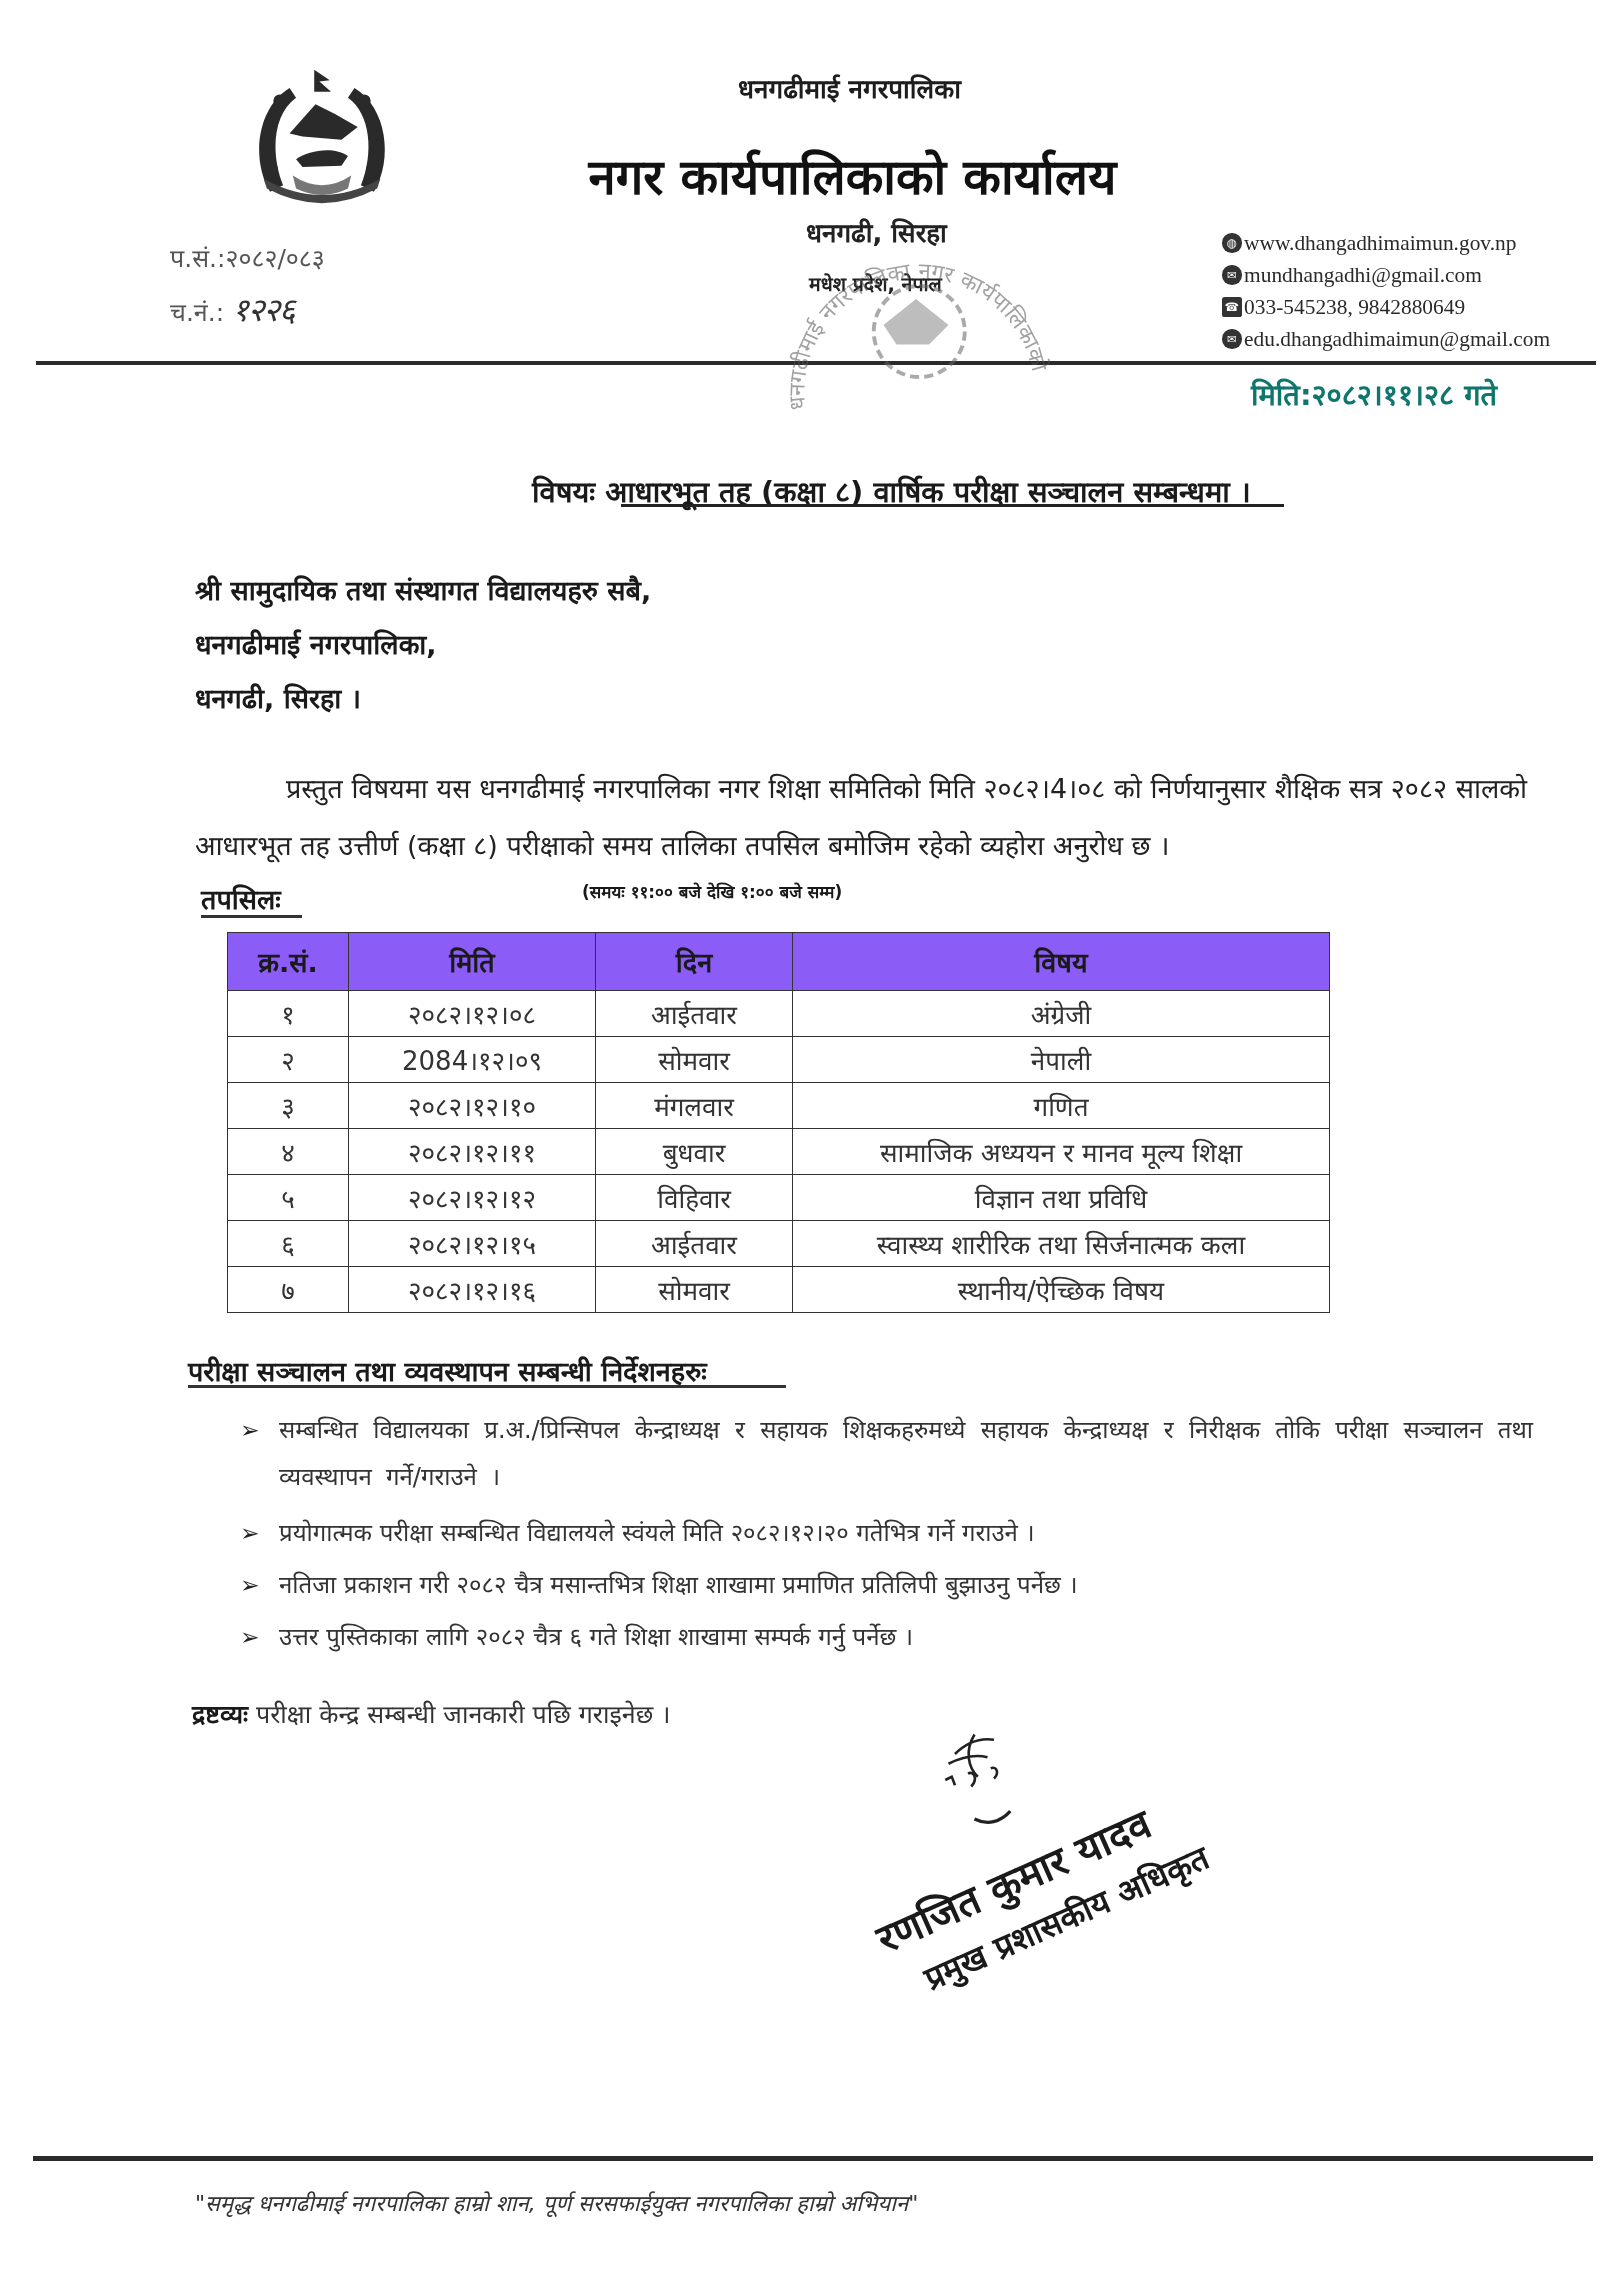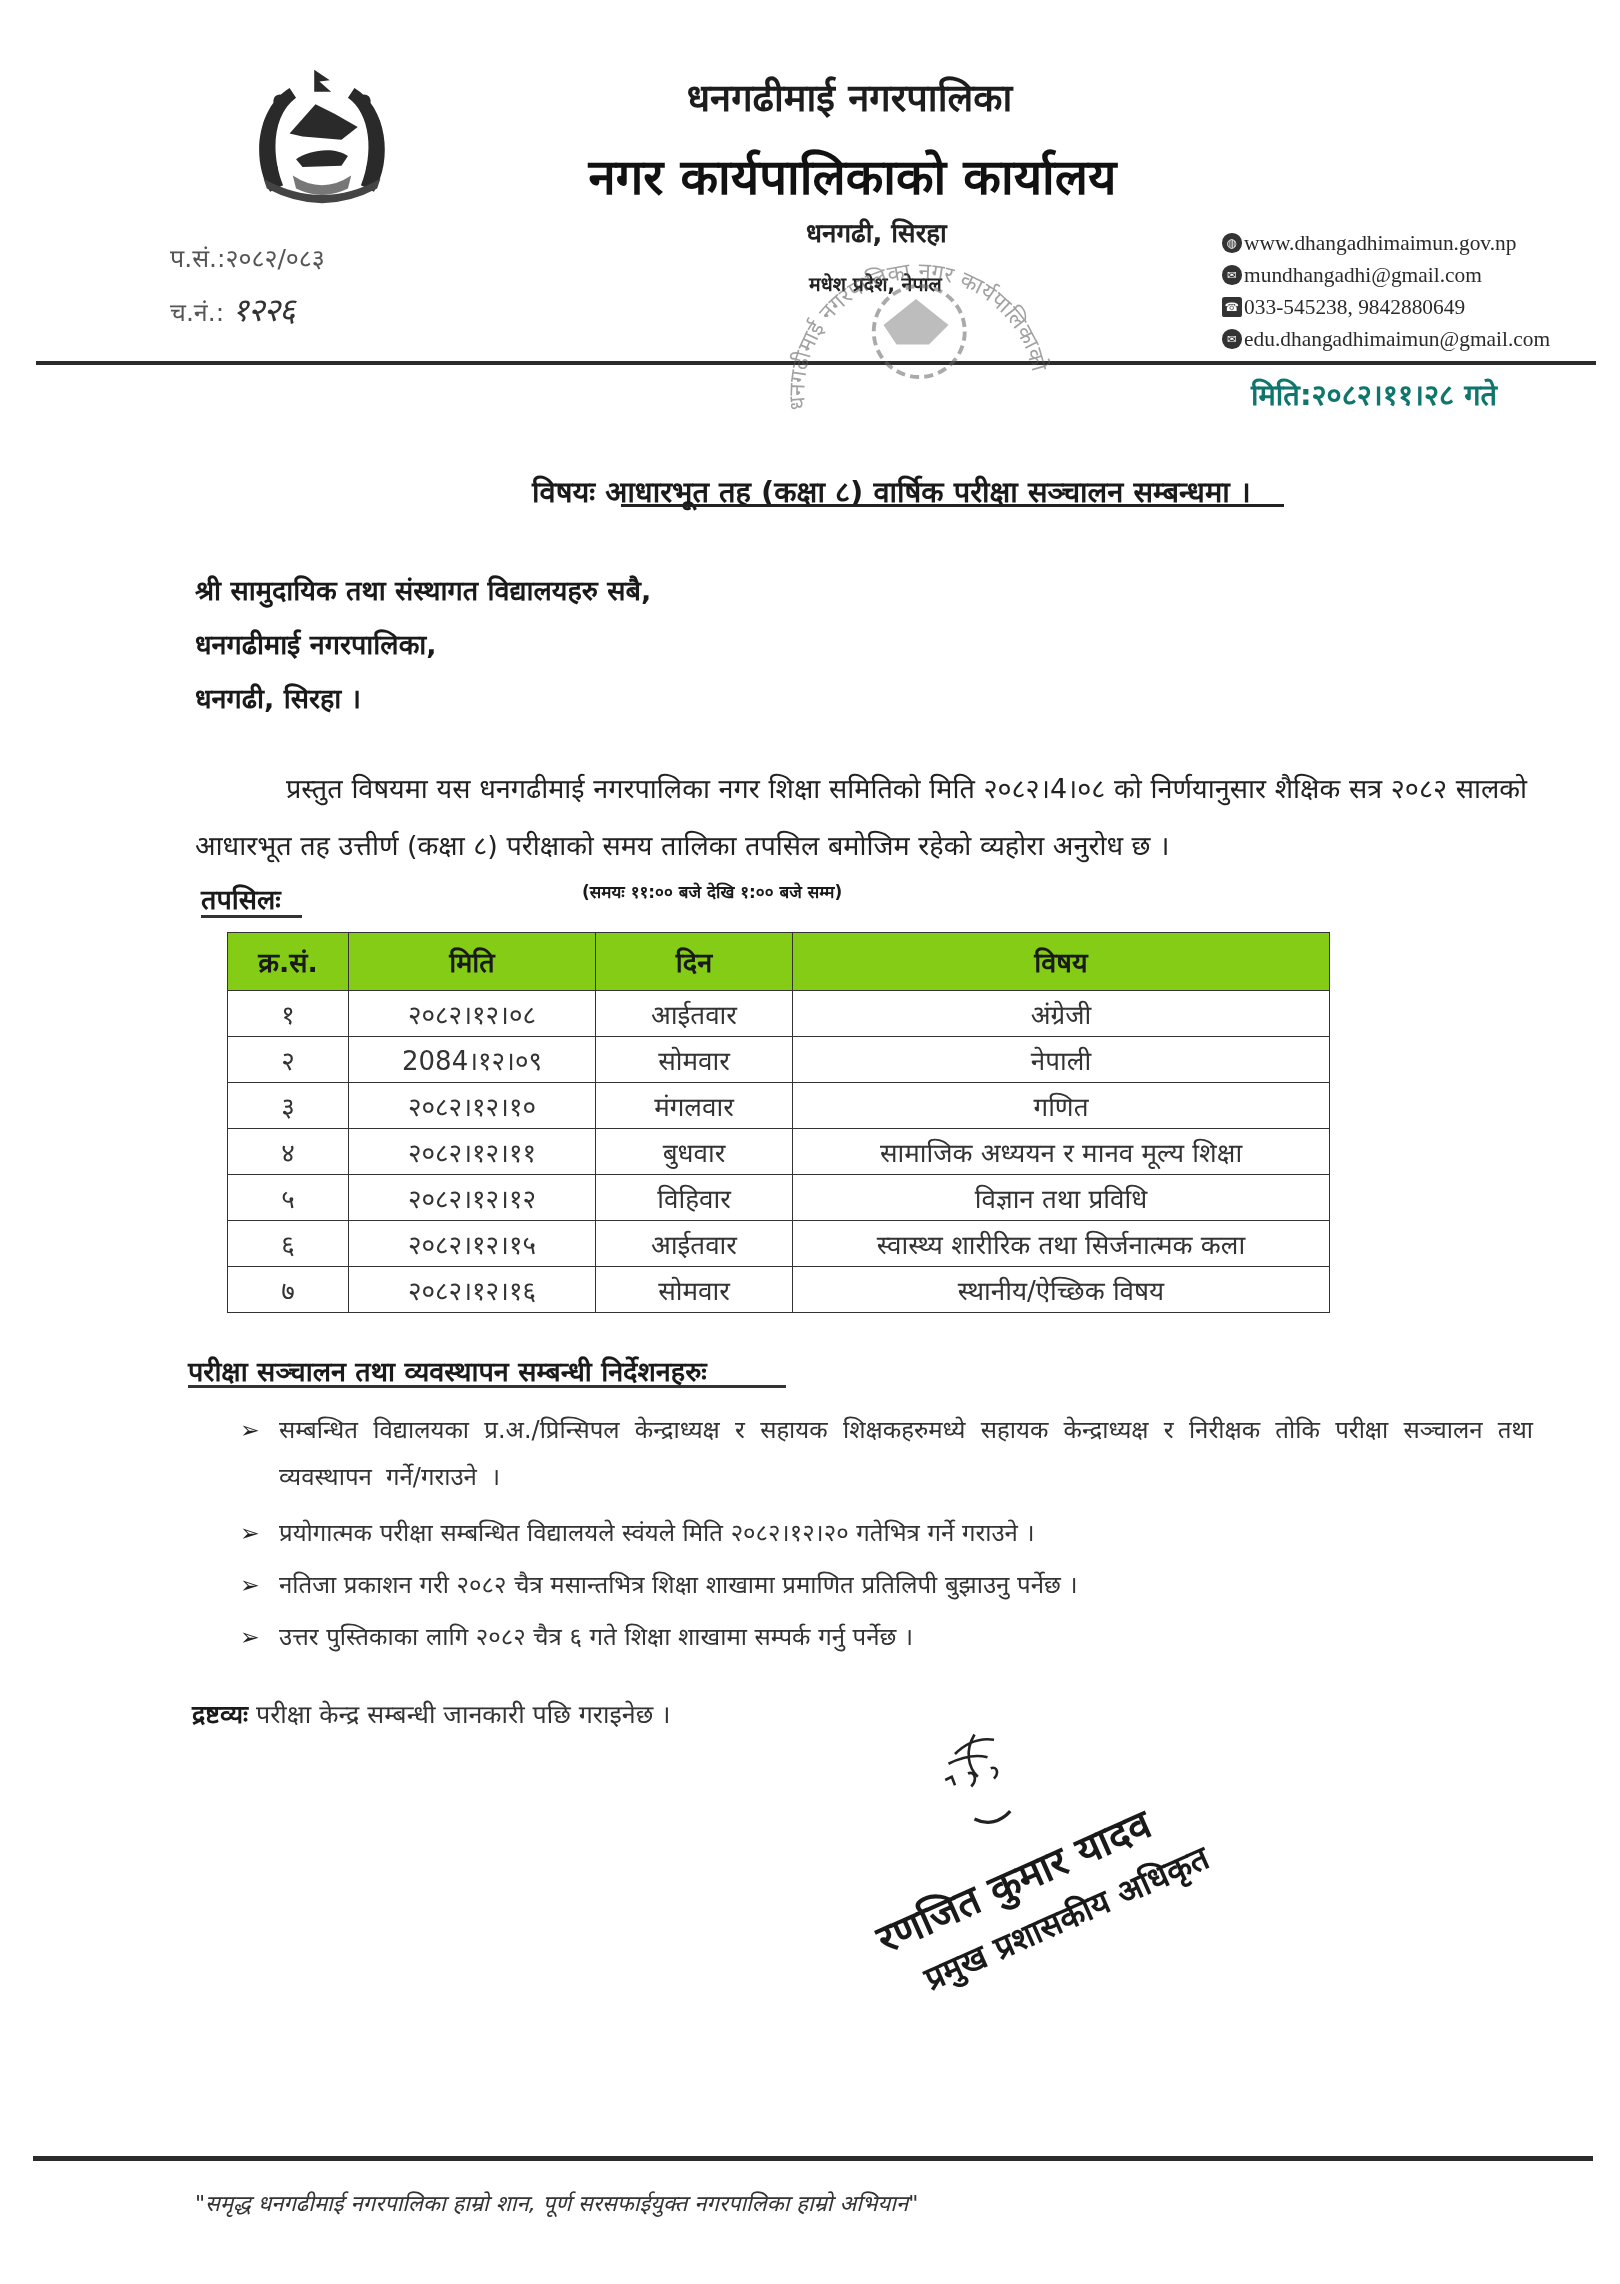--- a/index.html
+++ b/index.html
@@ -6,21 +6,21 @@
     body {
       width: 1621px; height: 2284px; position: relative; overflow: hidden;
       font-family: "DejaVu Sans", sans-serif; color: #1a1a1a;
     }
     .abs { position: absolute; }
 
     
     .emblem { left: 244px; top: 62px; width: 156px; height: 146px; }
 
     
-    .title1 { left: 0; width: 1621px; top: 70px; text-align: center; font-size: 38px; font-weight: bold; color: #1d1d1d; padding-left: 78px; box-sizing: border-box; }
+    .title1 { left: 0; width: 1621px; top: 70px; text-align: center; font-size: 26px; font-weight: bold; color: #1d1d1d; padding-left: 78px; box-sizing: border-box; }
     .title2 { left: 0; width: 1621px; top: 142px; text-align: center; font-size: 49px; font-weight: bold; color: #111; padding-left: 84px; box-sizing: border-box; }
     .addr1 { left: 806px; top: 214px; font-size: 26px; font-weight: bold; color: #222; }
     .addr2 { left: 809px; top: 270px; font-size: 19.5px; font-weight: bold; color: #222; }
 
     .ref { left: 170px; font-size: 25px; color: #555; font-family: "DejaVu Sans", sans-serif; text-align: center; }
     .ref1 { top: 240px; }
     .ref2 { top: 286px; }
     .handwritten { font-family: "DejaVu Serif", serif; font-style: italic; font-size: 32.5px; color: #333; letter-spacing: -1.3px; }
 
     .contacts { left: 1222px; top: 227px; font-family: "Liberation Serif", serif; font-size: 21.4px; color: #2a2a2a; line-height: 32px; }
@@ -43,21 +43,21 @@
 
     .body-para { left: 195px; top: 760px; width: 1332px; font-size: 27px; color: #222; line-height: 57px; text-indent: 91px; text-align: justify; }
 
     .tapasil { left: 201px; top: 880px; font-size: 27px; font-weight: bold; color: #1a1a1a; }
     .tapasil-underline { left: 201px; top: 915px; width: 101px; height: 2.6px; background: #333; }
     .time-note { left: 582px; top: 880px; font-size: 17px; font-weight: bold; color: #1a1a1a; }
 
     
     .sched { left: 227px; top: 932px; width: 1103px; border-collapse: collapse; font-size: 26px; color: #333; }
     .sched th, .sched td { border: 1.9px solid #333; text-align: center; padding: 0; }
-    .sched th { height: 57px; background: #84cc16; font-weight: bold; color: #1a1a1a; font-size: 27px; }
+    .sched th { height: 57px; background: #8b5cf6; font-weight: bold; color: #1a1a1a; font-size: 27px; }
     .sched td { height: 45px; }
     .col-sn { width: 120px; }
     .col-date { width: 246px; }
     .col-day { width: 196px; }
     .col-sub { width: auto; }
 
     .instr-head { left: 188px; top: 1352px; font-size: 27px; font-weight: bold; color: #1a1a1a; }
     .instr-underline { left: 188px; top: 1385px; width: 598px; height: 3.2px; background: #333; }
 
     .bullets { left: 240px; top: 1407px; width: 1293px; font-size: 24px; color: #333; }

